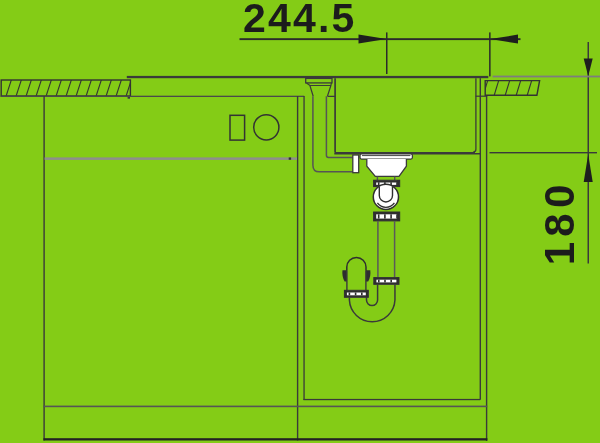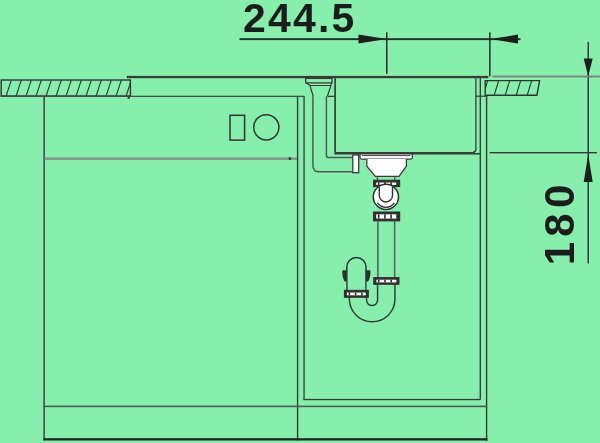--- a/index.html
+++ b/index.html
@@ -1,16 +1,16 @@
 <!DOCTYPE html>
 <html><head>
 <meta charset="utf-8">
 <style>
   html,body{margin:0;padding:0;background:#fff;}
-  #page{position:relative;width:600px;height:443px;background:#86efac;overflow:hidden;
+  #page{position:relative;width:600px;height:443px;background:#84cc16;overflow:hidden;
         font-family:"Liberation Sans", sans-serif;}
   svg{position:absolute;left:0;top:0;}
   .dim{font-weight:bold;font-size:41px;fill:#1c1c1c;letter-spacing:2.2px;}
 </style>
 </head>
 <body>
 <div id="page">
 <svg width="600" height="443" viewBox="0 0 600 443">
   <defs>
     <clipPath id="hl">

